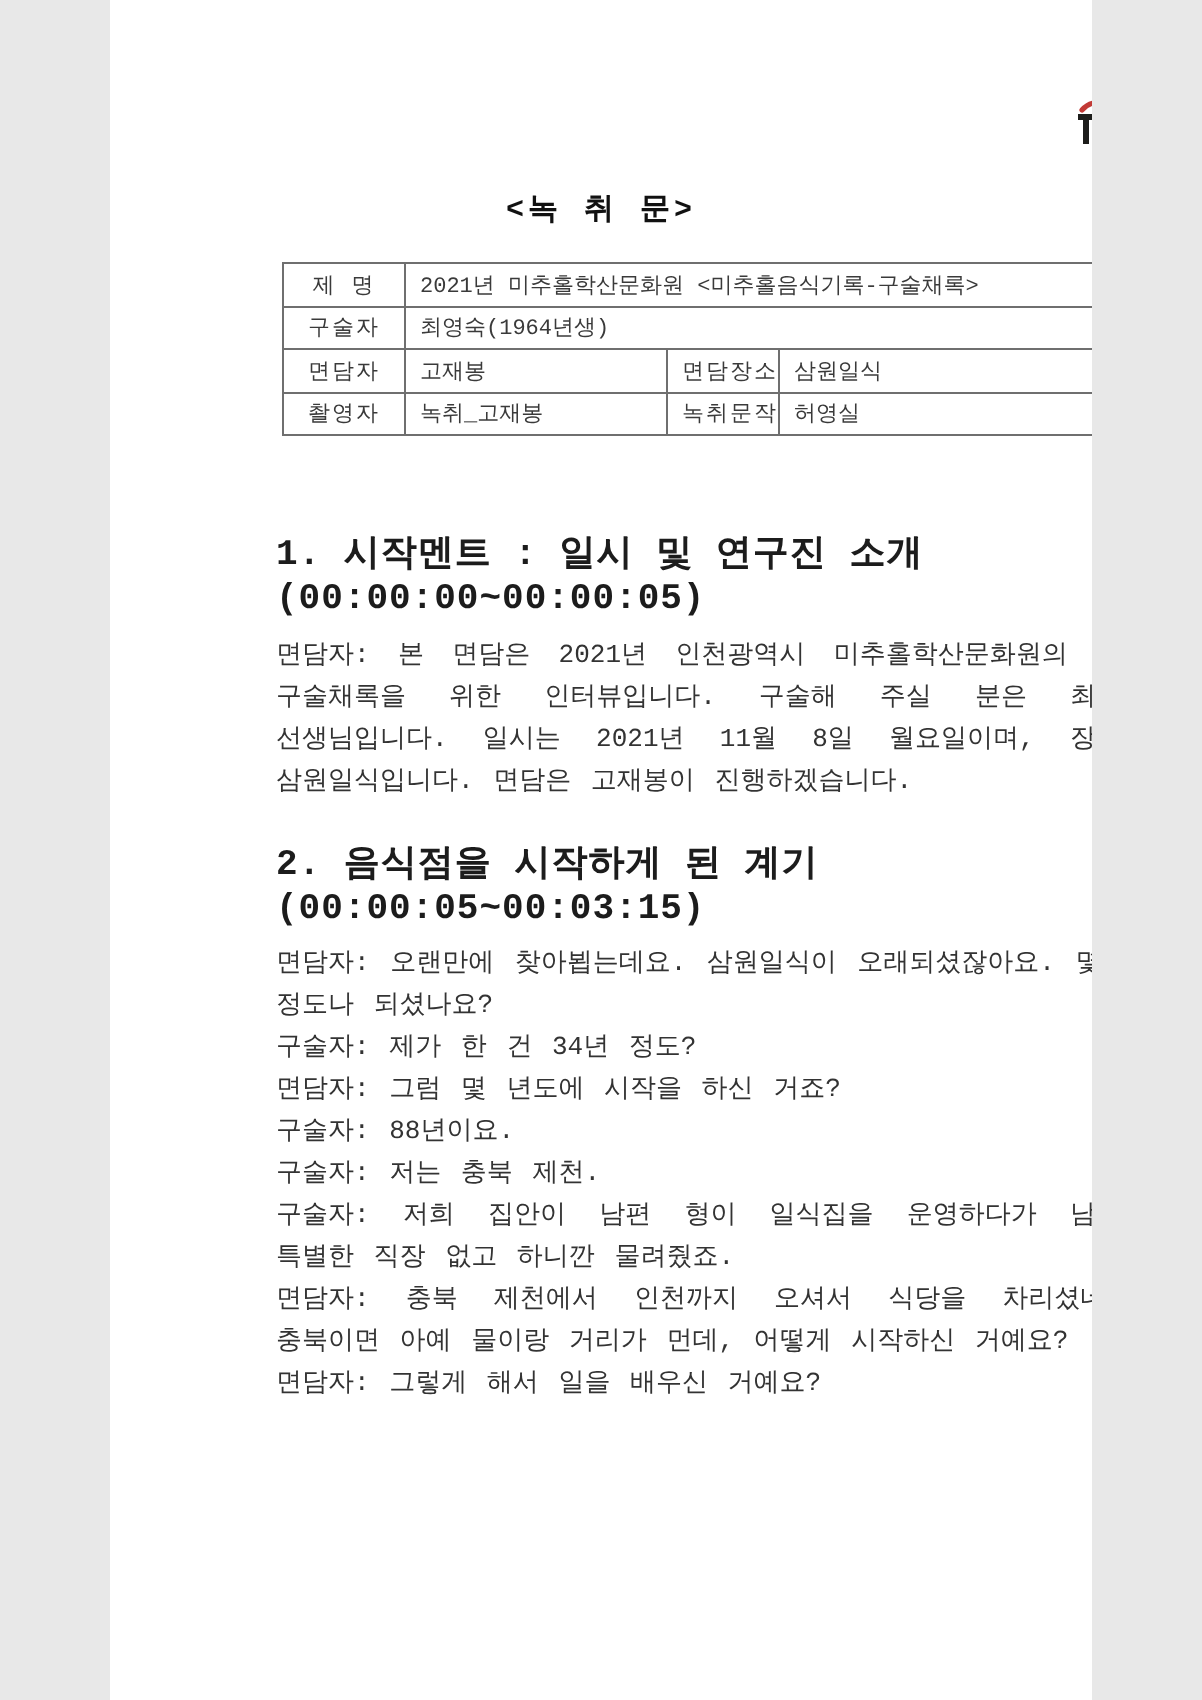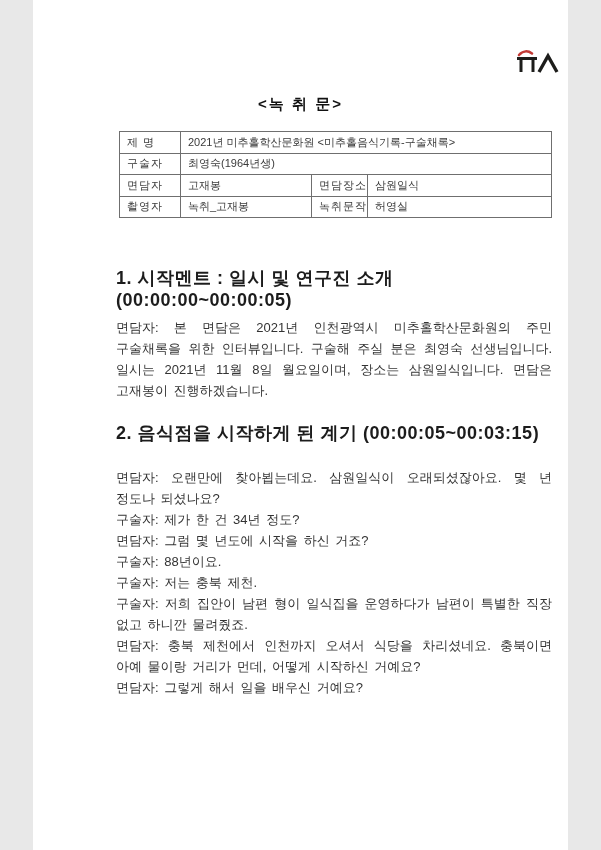--- a/index.html
+++ b/index.html
@@ -1,22 +1,22 @@
 <!DOCTYPE html>
 <html><head>
 <meta charset="utf-8">
 <style>
   html,body{margin:0;padding:0;background:#e8e8e8;}
   .page{
     position:relative;
-    width:535px;height:850px;
+    width:491px;height:850px;
     background:#ffffff;
     margin:0 auto;
     overflow:hidden;
-    font-family:Liberation Sans, sans-serif;
+    font-family:Liberation Mono, monospace;
     color:#2b2b2b;
   }
   
   .logo{position:absolute;top:48px;left:483px;width:44px;height:26px;}
   
   .doc-title{
     position:absolute;top:95px;left:0;width:100%;
     text-align:center;font-size:15px;font-weight:bold;
     letter-spacing:2px;color:#111;
   }
@@ -27,31 +27,31 @@
   }
   table.meta td{
     border:1px solid #6f6f6f;
     height:20.5px;
     font-size:11px;
     color:#3a3a3a;
     padding:0 7px;
     white-space:nowrap;
     overflow:hidden;
   }
-  td.lbl{text-align:left;padding:0 2px;letter-spacing:1px;}
+  td.lbl{text-align:center;padding:0 2px;letter-spacing:1px;}
   col.c1{width:61px;} col.c2{width:131px;} col.c3{width:56px;} col.c4{width:184px;}
   
   .content{
     position:absolute;top:267px;left:83px;width:436px;
   }
   .sec-heading{
     font-size:18px;font-weight:bold;color:#1c1c1c;
     line-height:22px;margin:0 0 6px 0;letter-spacing:0.5px;
   }
-  .sec-heading.second{margin-top:21px;margin-bottom:23px;}
+  .sec-heading.second{margin-top:21px;margin-bottom:5px;}
   .para{
     font-size:13px;line-height:21px;
     text-align:justify;margin:0;color:#333;
     word-break:keep-all;word-spacing:2px;
   }
 </style>
 </head>
 <body>
 
 <div class="page">

